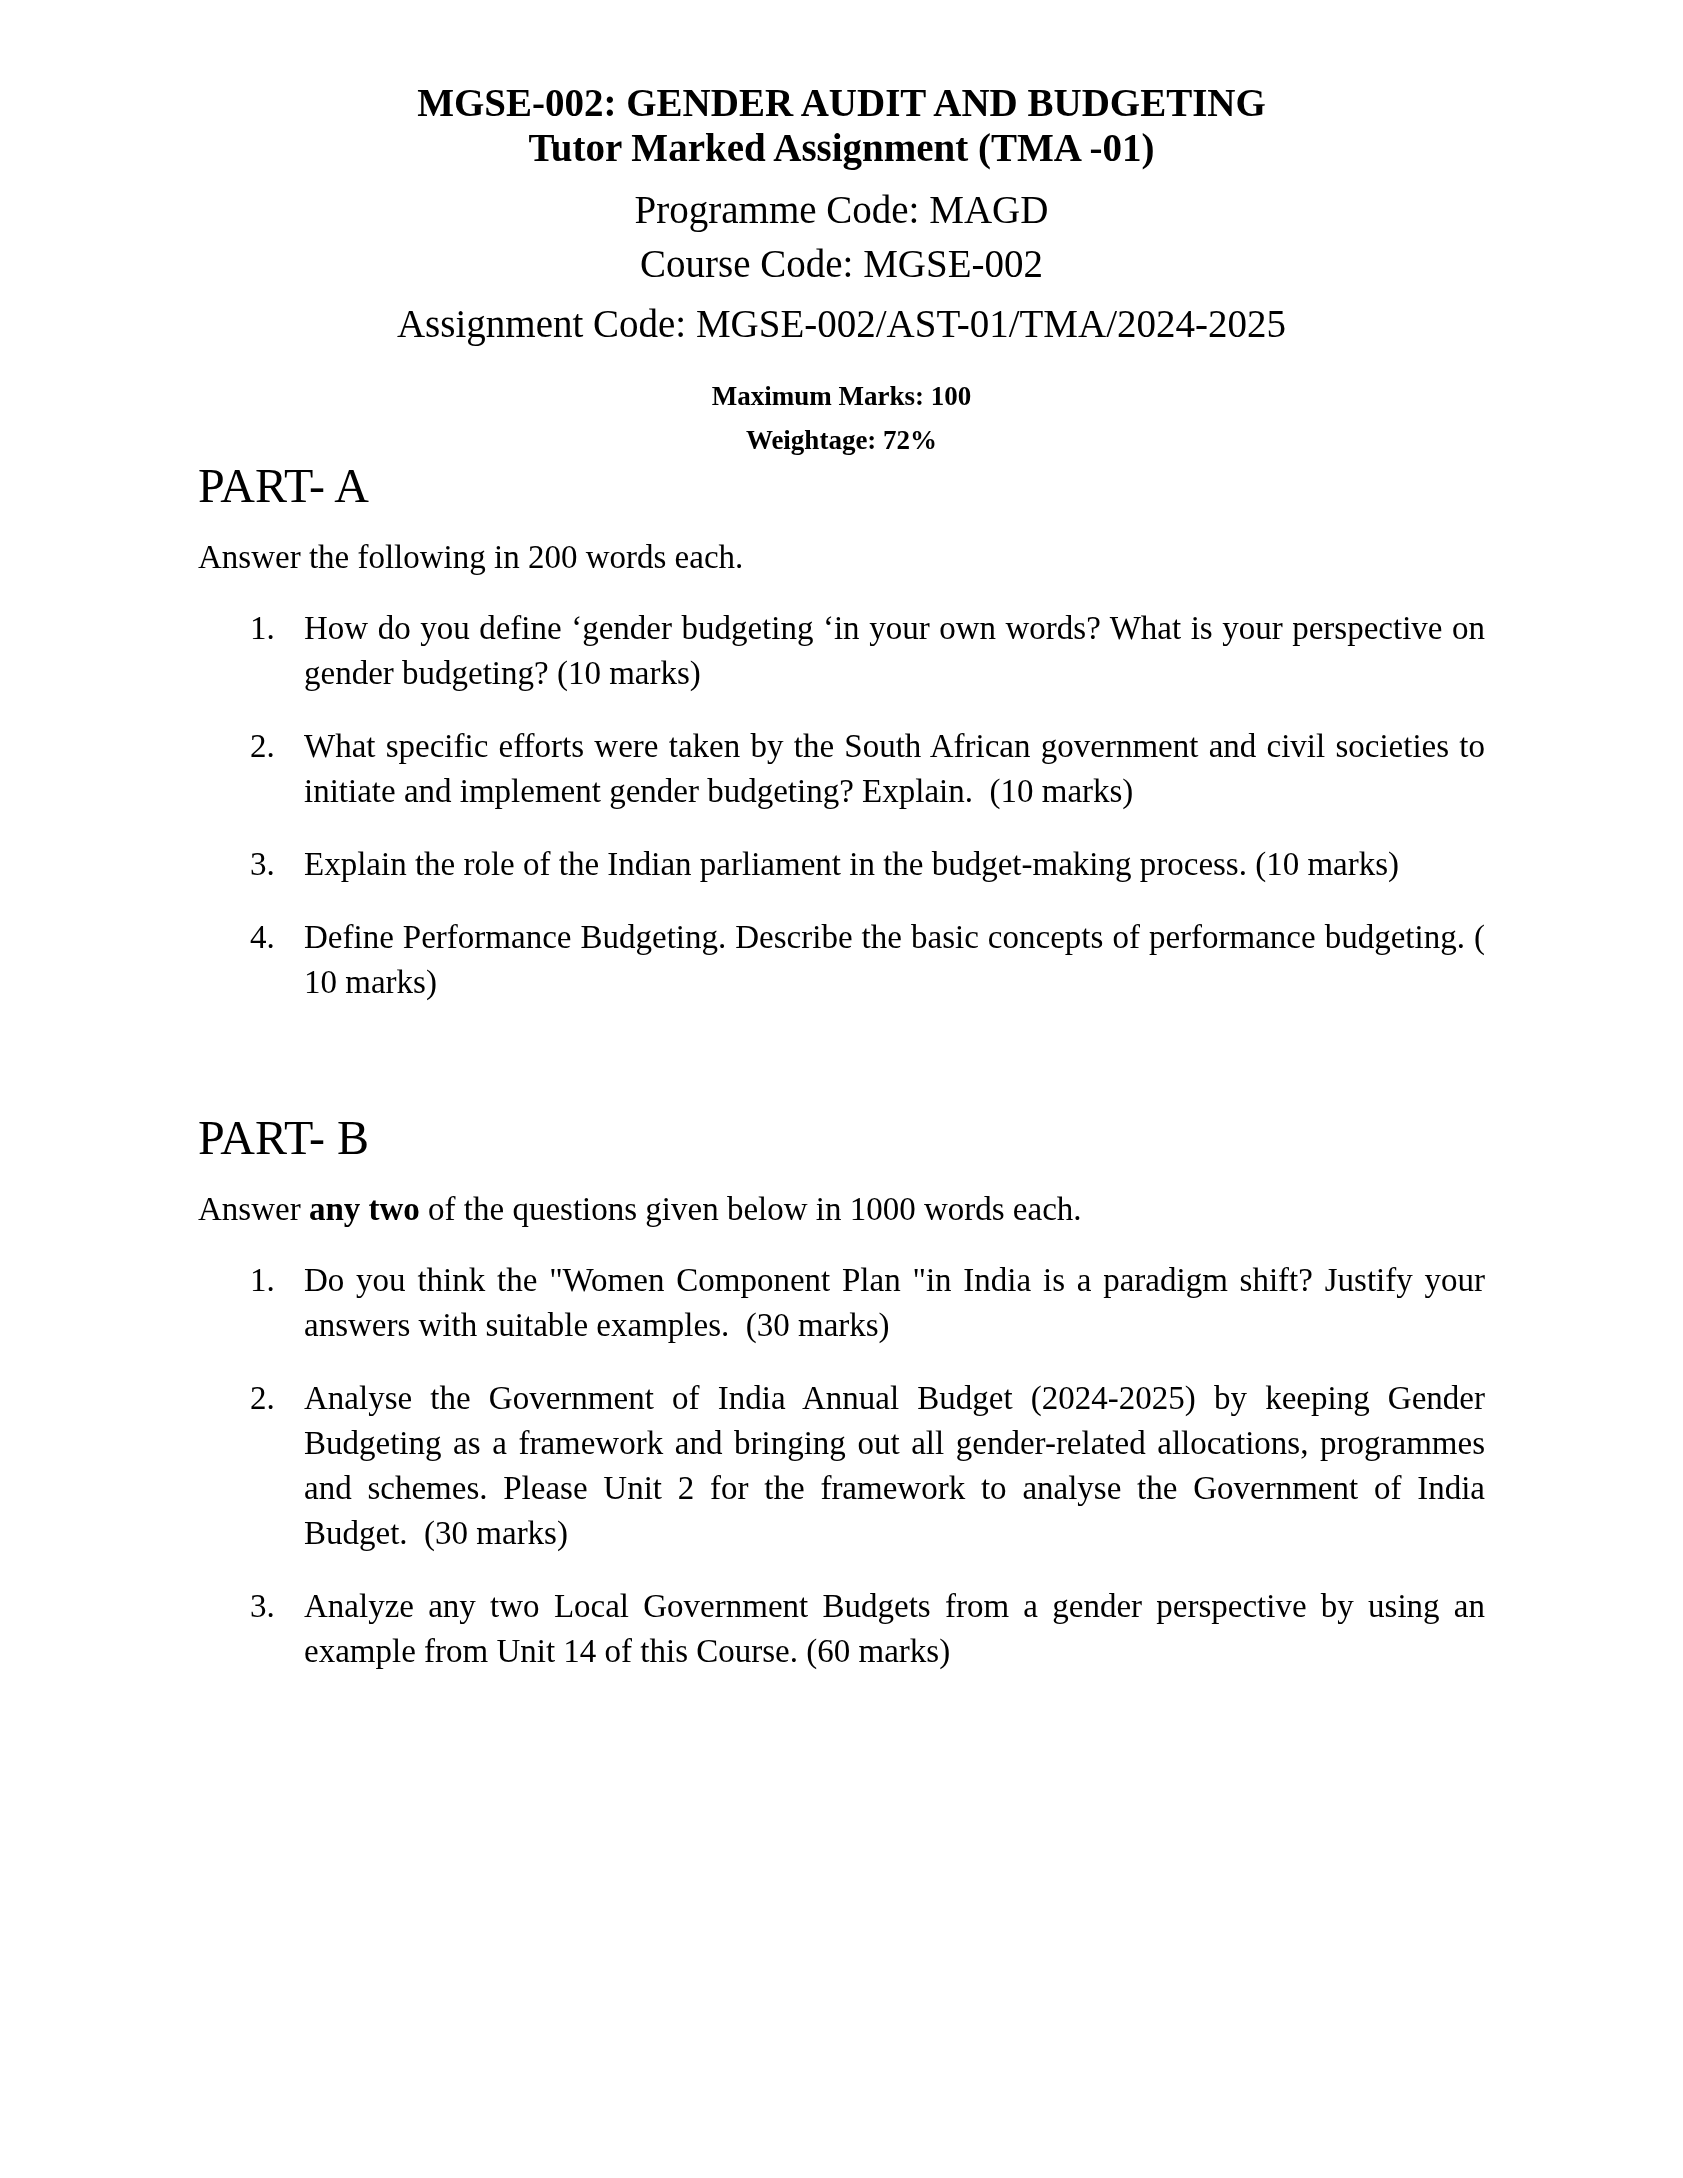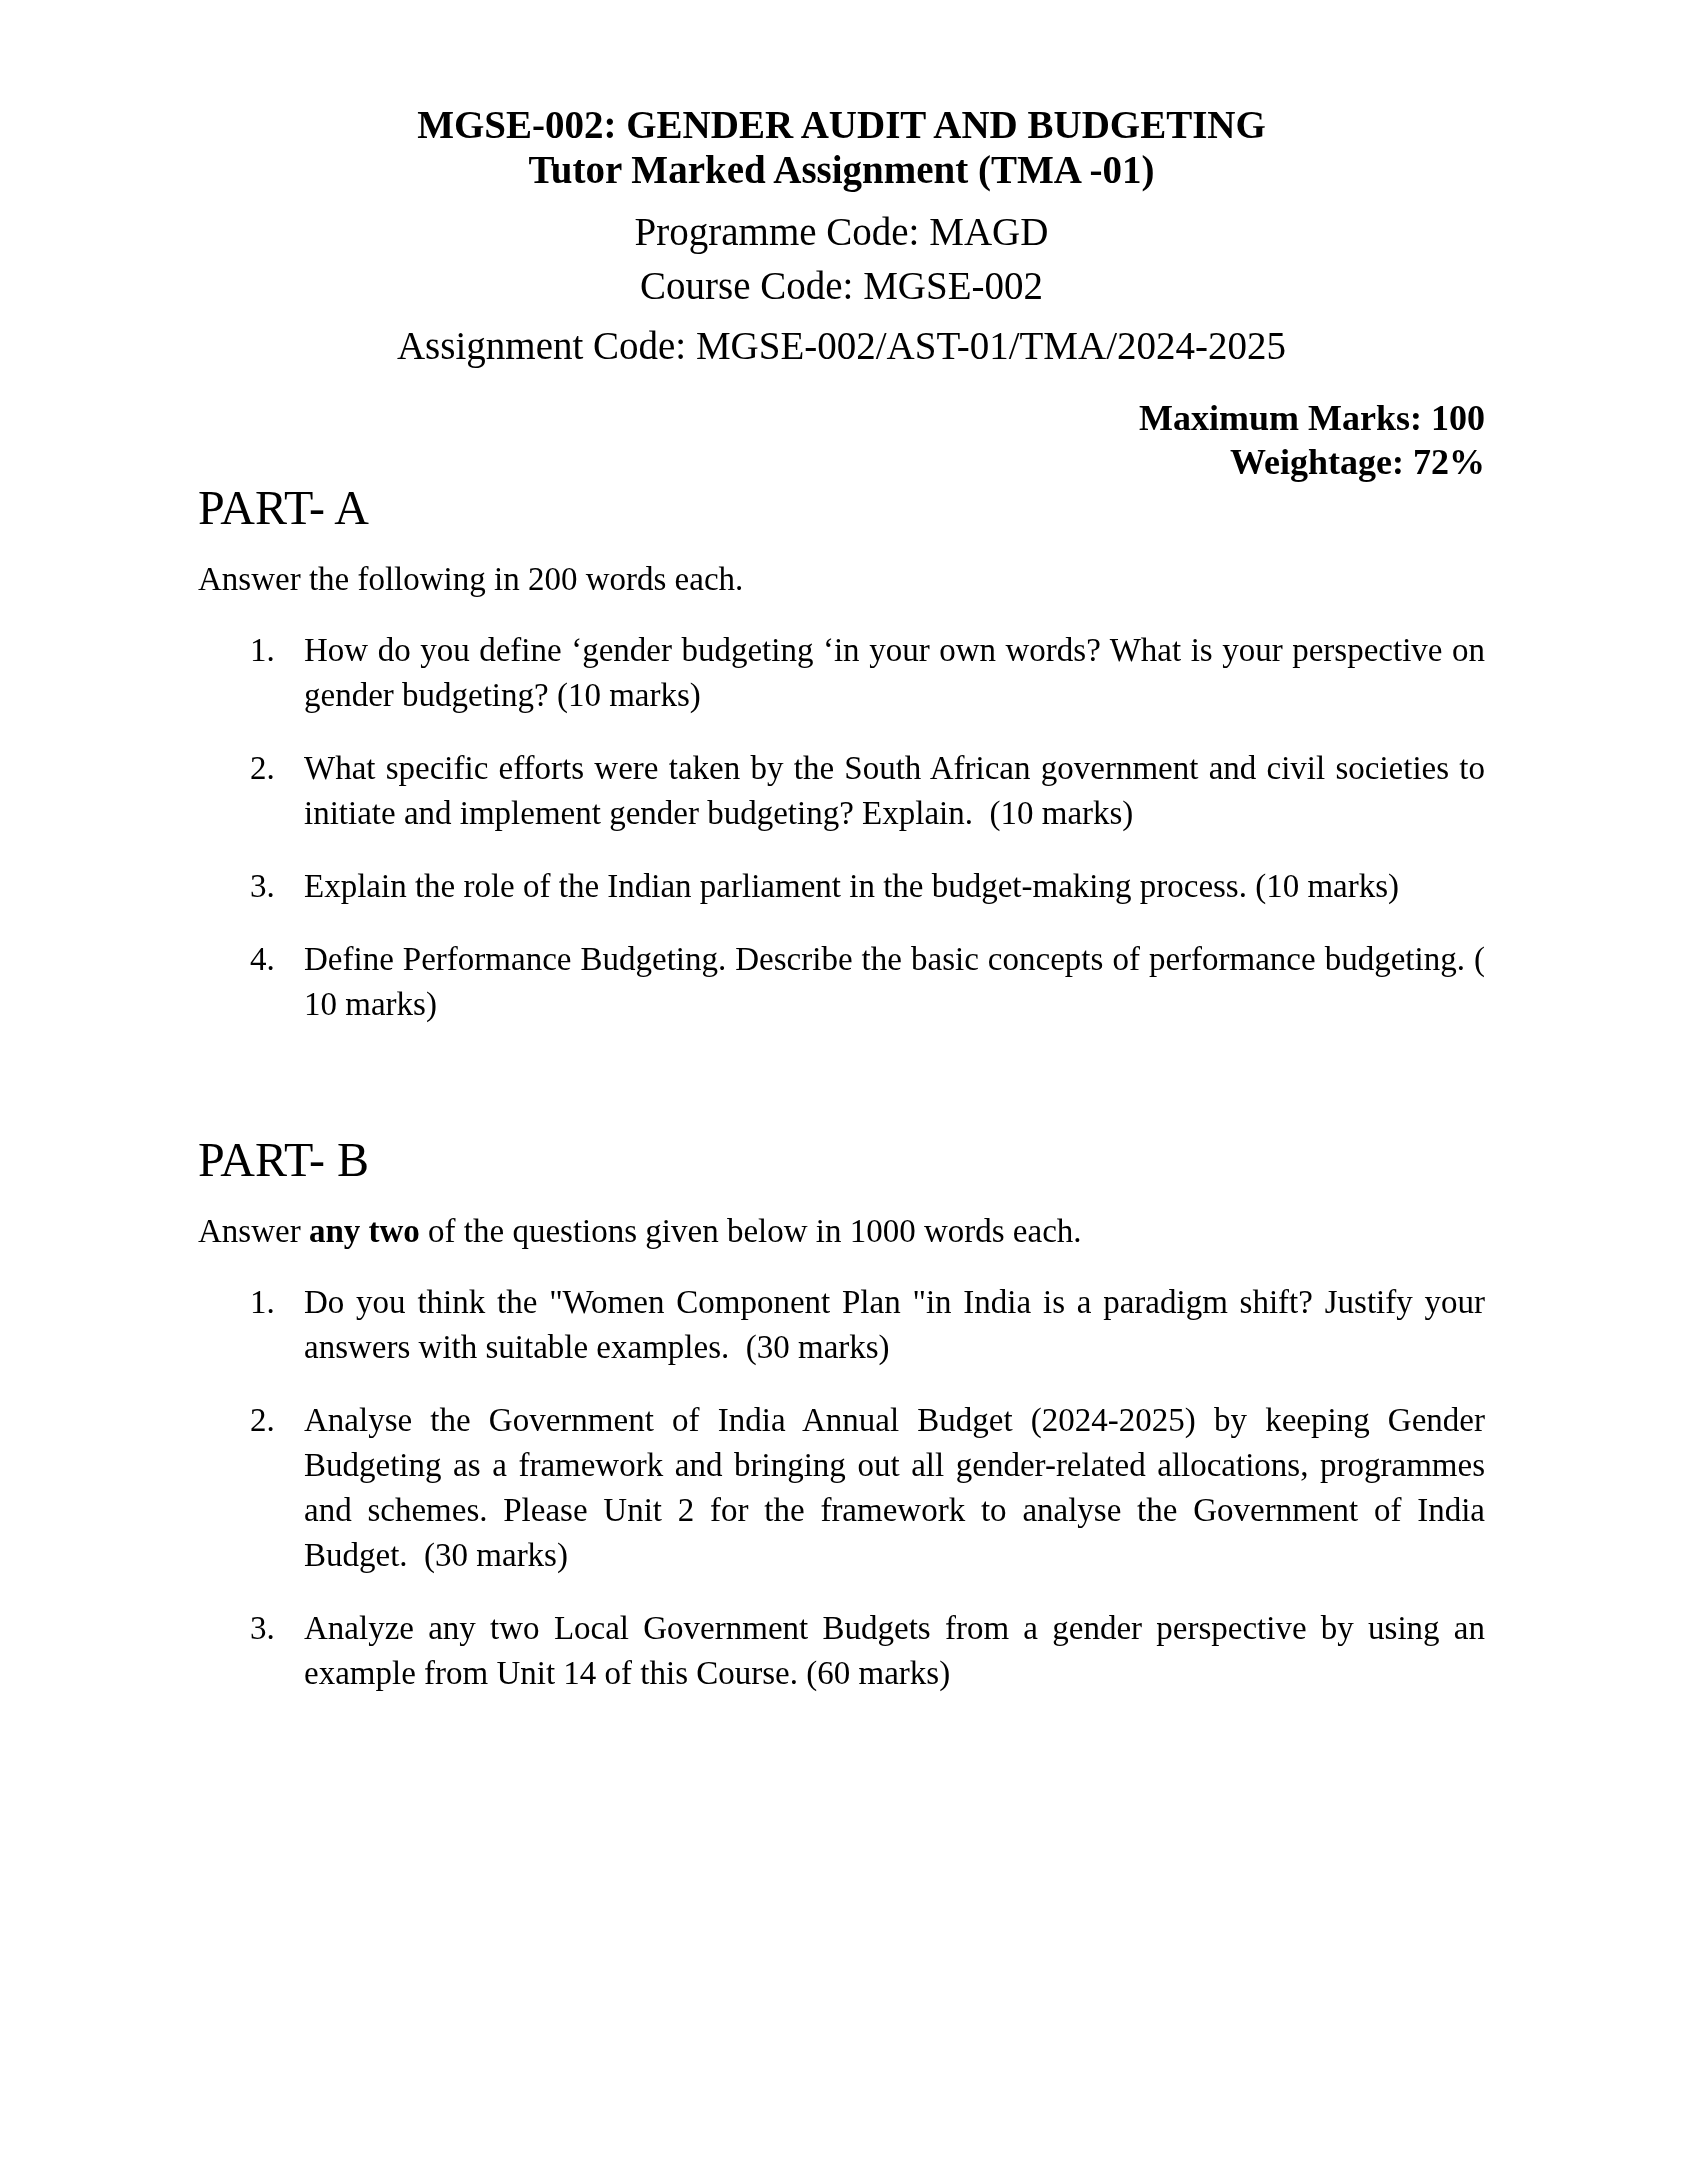--- a/index.html
+++ b/index.html
@@ -10,21 +10,21 @@
   .page {
     position: relative;
     width: 1683px;
     height: 2178px;
     box-sizing: border-box;
     background: #ffffff;
     color: #000000;
     font-family: "Liberation Serif", serif;
     font-size: 33px;
     line-height: 45px;
-    padding: 102px 198px 99px 198px;
+    padding: 80px 198px 99px 198px;
     overflow: hidden;
   }
   .title {
     margin: 0;
     text-align: center;
     font-size: 39px;
     font-weight: bold;
     line-height: 45px;
   }
   .code-line {
@@ -32,23 +32,23 @@
     text-align: center;
     font-size: 39px;
     font-weight: normal;
     line-height: 48px;
   }
   .mt-prog { margin-top: 16px; text-align: center; }
   .mt-course { margin-top: 6px; }
   .mt-assign { margin-top: 12px; }
   .marks-block {
     margin-top: 26px;
-    text-align: right;
+    text-align: center;
     font-weight: bold;
-    font-size: 36px;
+    font-size: 27px;
     line-height: 44px;
   }
   .part-heading {
     margin: 0;
     text-align: left;
     font-size: 48px;
     font-weight: normal;
     line-height: 48px;
   }
   .instruction {

